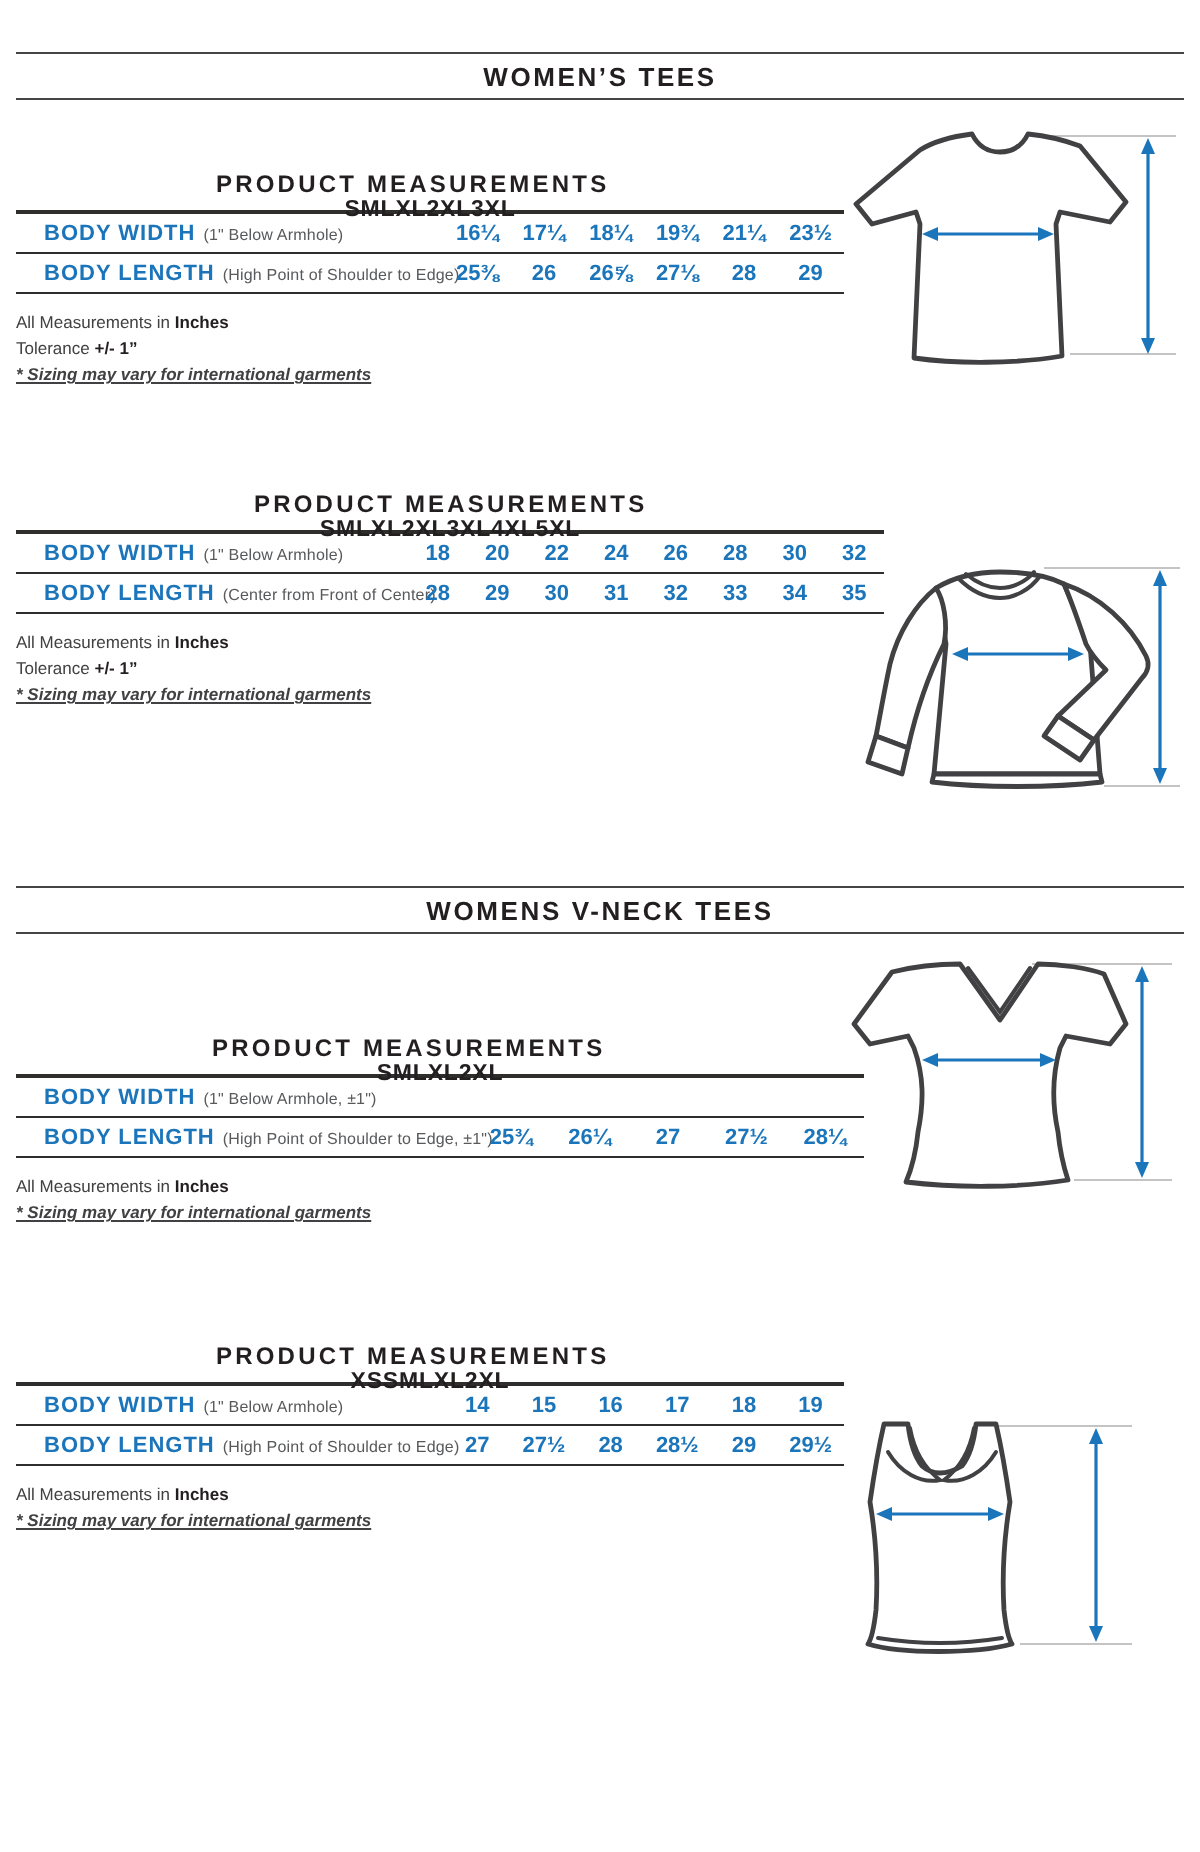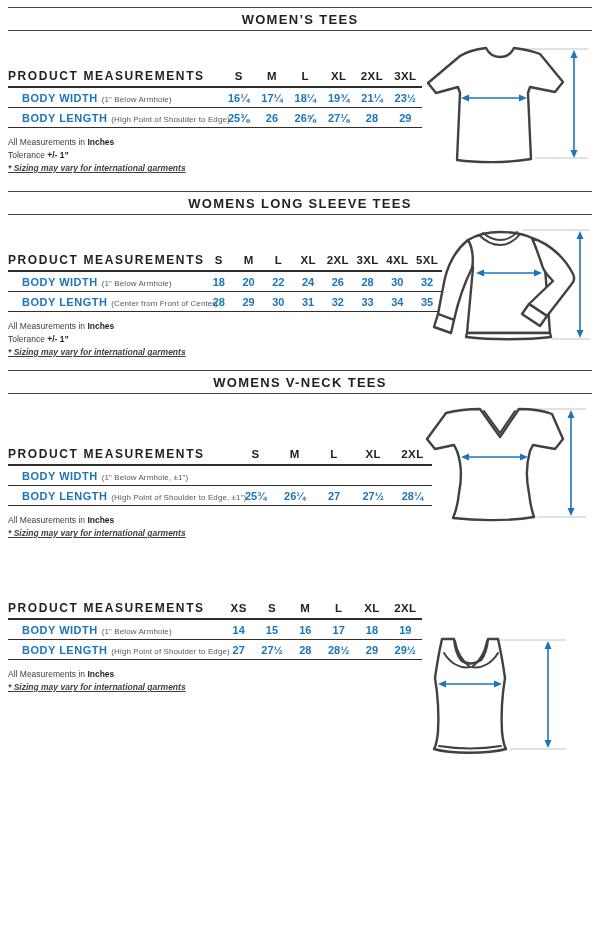--- a/index.html
+++ b/index.html
@@ -8,32 +8,32 @@
     width:600px; height:926px;
     font-family:"Liberation Sans","DejaVu Sans",sans-serif;
     color:#231f20;
   }
   .page { position:relative; width:600px; height:926px; padding-top:7px; overflow:hidden; }
   .chart-section { position:relative; margin:0 8px; }
   .s1 { height:184px; } .s2 { height:179px; } .s3 { height:177px; } .s4 { height:379px; }
 
   .title-bar {
     border-top:1px solid #454545; border-bottom:1px solid #454545;
-    height:24px; display:flex; align-items:center; justify-content:center;
+    height:24px; display:flex; align-items:center; justify-content:center;margin-top:19px;
   }
   .title-bar h2 { margin:0; font-size:13px; font-weight:bold; letter-spacing:1.3px; color:#231f20; }
 
   .meas-table { position:relative; }
   .s1 .meas-table { margin-top:35px; width:414px; }
   .s2 .meas-table { margin-top:35px; width:434px; }
   .s3 .meas-table { margin-top:50px; width:424px; }
   .s4 .meas-table { margin-top:51px; width:414px; }
 
   .trow { display:flex; align-items:center; border-bottom:1px solid #2f2e2d; }
-  .trow.thead { height:22px; border-bottom-width:2px; }
+  .trow.thead { height:22px; border-bottom-width:2px;flex-direction:column; }
   .trow.tdata { height:20px; }
 
   .lblcell { display:flex; align-items:baseline; white-space:nowrap; }
   .s1 .lblcell { width:214px; } .s2 .lblcell { width:196px; }
   .s3 .lblcell { width:228px; } .s4 .lblcell { width:214px; }
 
   .header-label { font-size:12px; font-weight:bold; letter-spacing:1.6px; color:#231f20; }
   .rowlabel { font-size:11px; font-weight:bold; letter-spacing:.5px; color:#1b75bb;padding-left:14px; }
   .sublabel { font-size:8px; color:#58595b; margin-left:4px; letter-spacing:.1px; }
 
@@ -133,23 +133,20 @@
         <g>
           <line class="arrow" x1="158" y1="14" x2="158" y2="114"></line>
           <polygon class="ah" points="158,10 154.5,18 161.5,18"></polygon>
           <polygon class="ah" points="158,118 154.5,110 161.5,110"></polygon>
         </g>
       </svg>
     </div>
   </section>
 
   <section class="chart-section s2">
-    <div class="title-bar">
-      <h2>WOMENS LONG SLEEVE TEES</h2>
-    </div>
 
     <div class="meas-table">
       <div class="trow thead">
         <div class="lblcell">
             <span class="header-label">PRODUCT MEASUREMENTS</span>
           </div>
         <div class="cells">
             <div>S</div>
             <div>M</div>
             <div>L</div>

